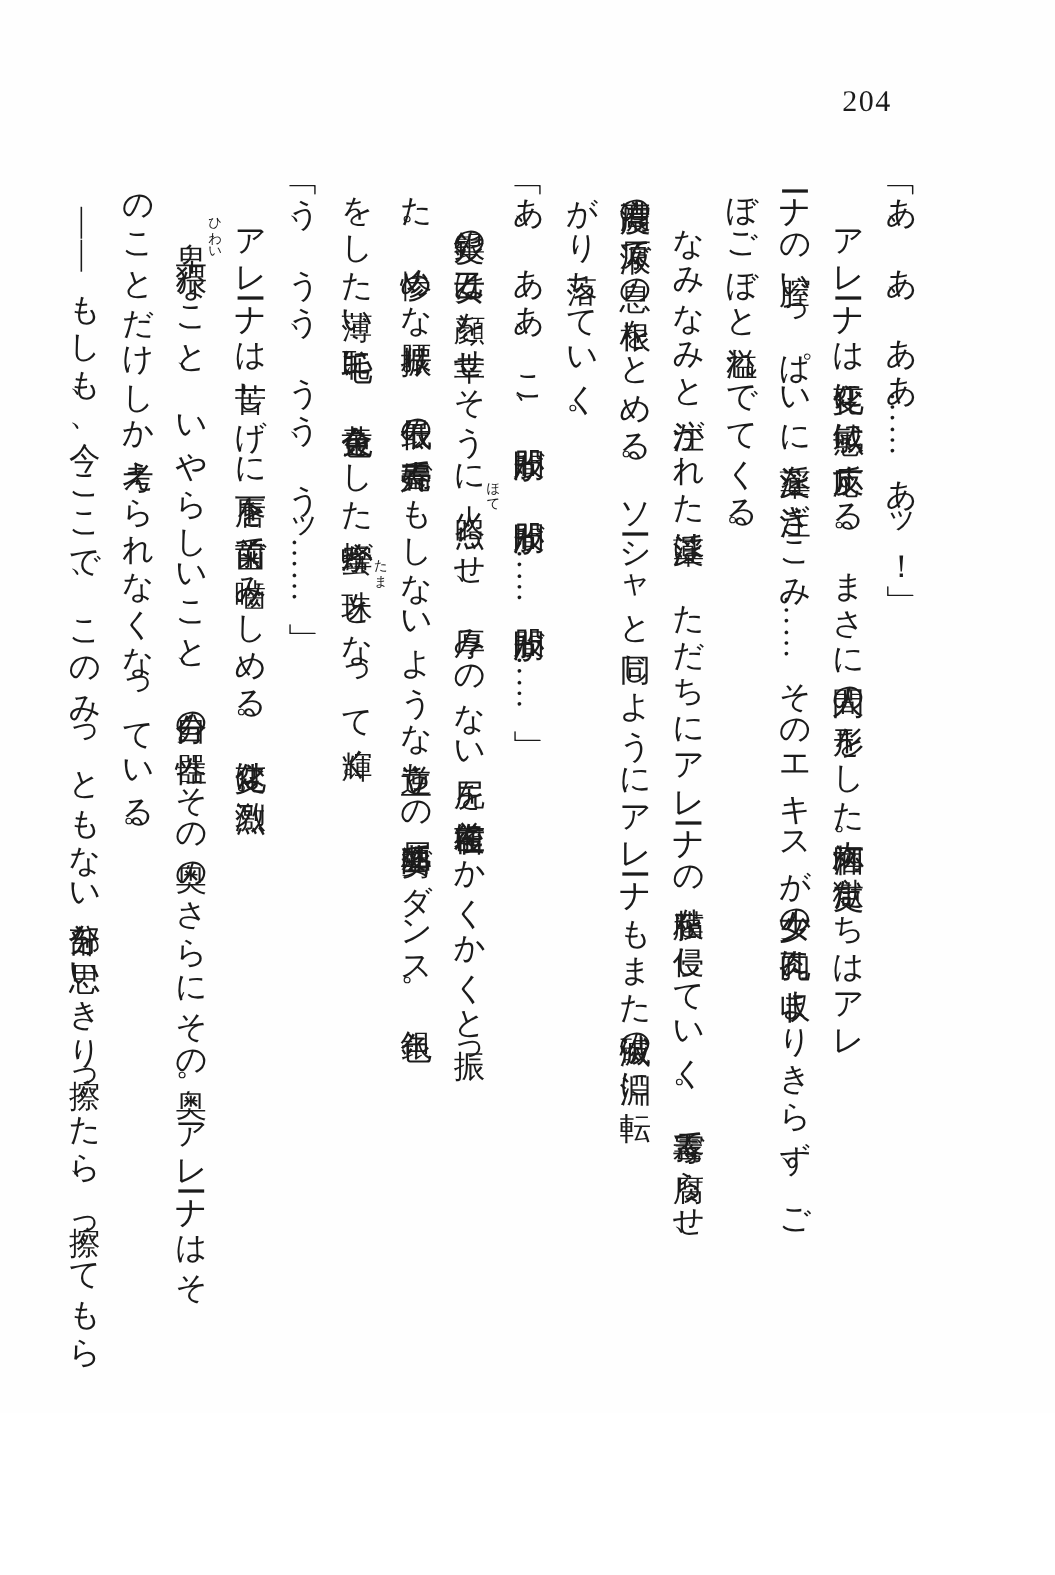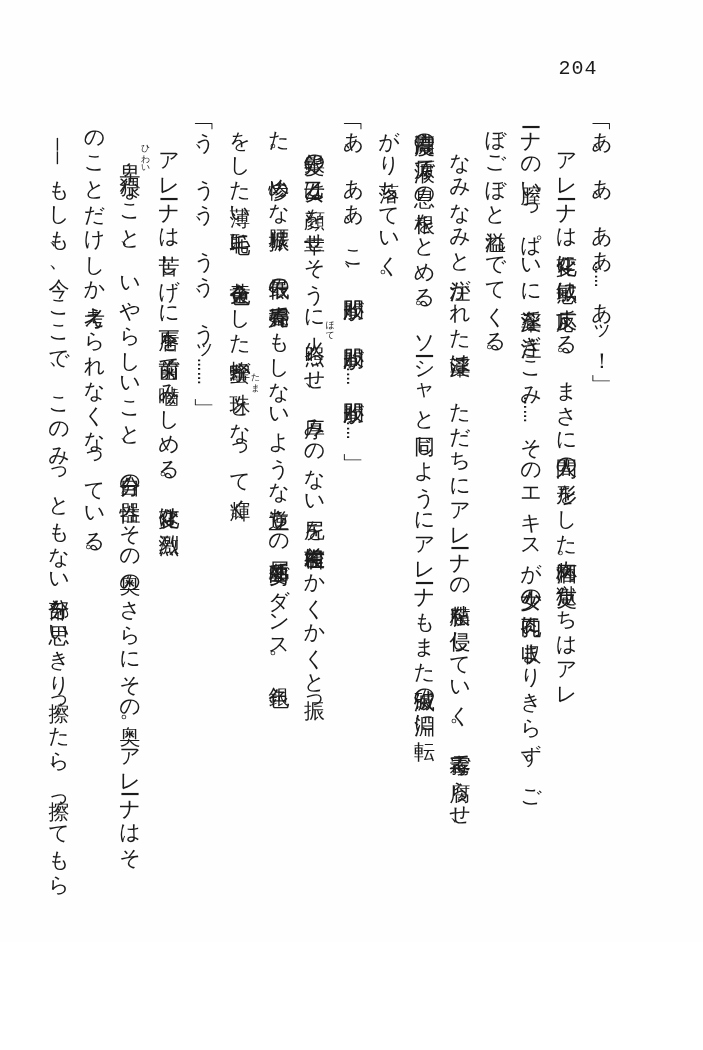--- a/index.html
+++ b/index.html
@@ -10,21 +10,21 @@
     width: 703px;
     height: 1050px;
     background: #ffffff;
     overflow: hidden;
   }
   .page {
     position: relative;
     width: 703px;
     height: 942px;
     background: #fefefe;
-    font-family: Liberation Mono, monospace;
+    font-family: Liberation Serif, serif;
     color: #1b1b1b;
   }
   .page-number {
     position: absolute;
     top: 57px;
     left: 556px;
     width: 44px;
     text-align: center;
     font-size: 20px;
     letter-spacing: 1px;

